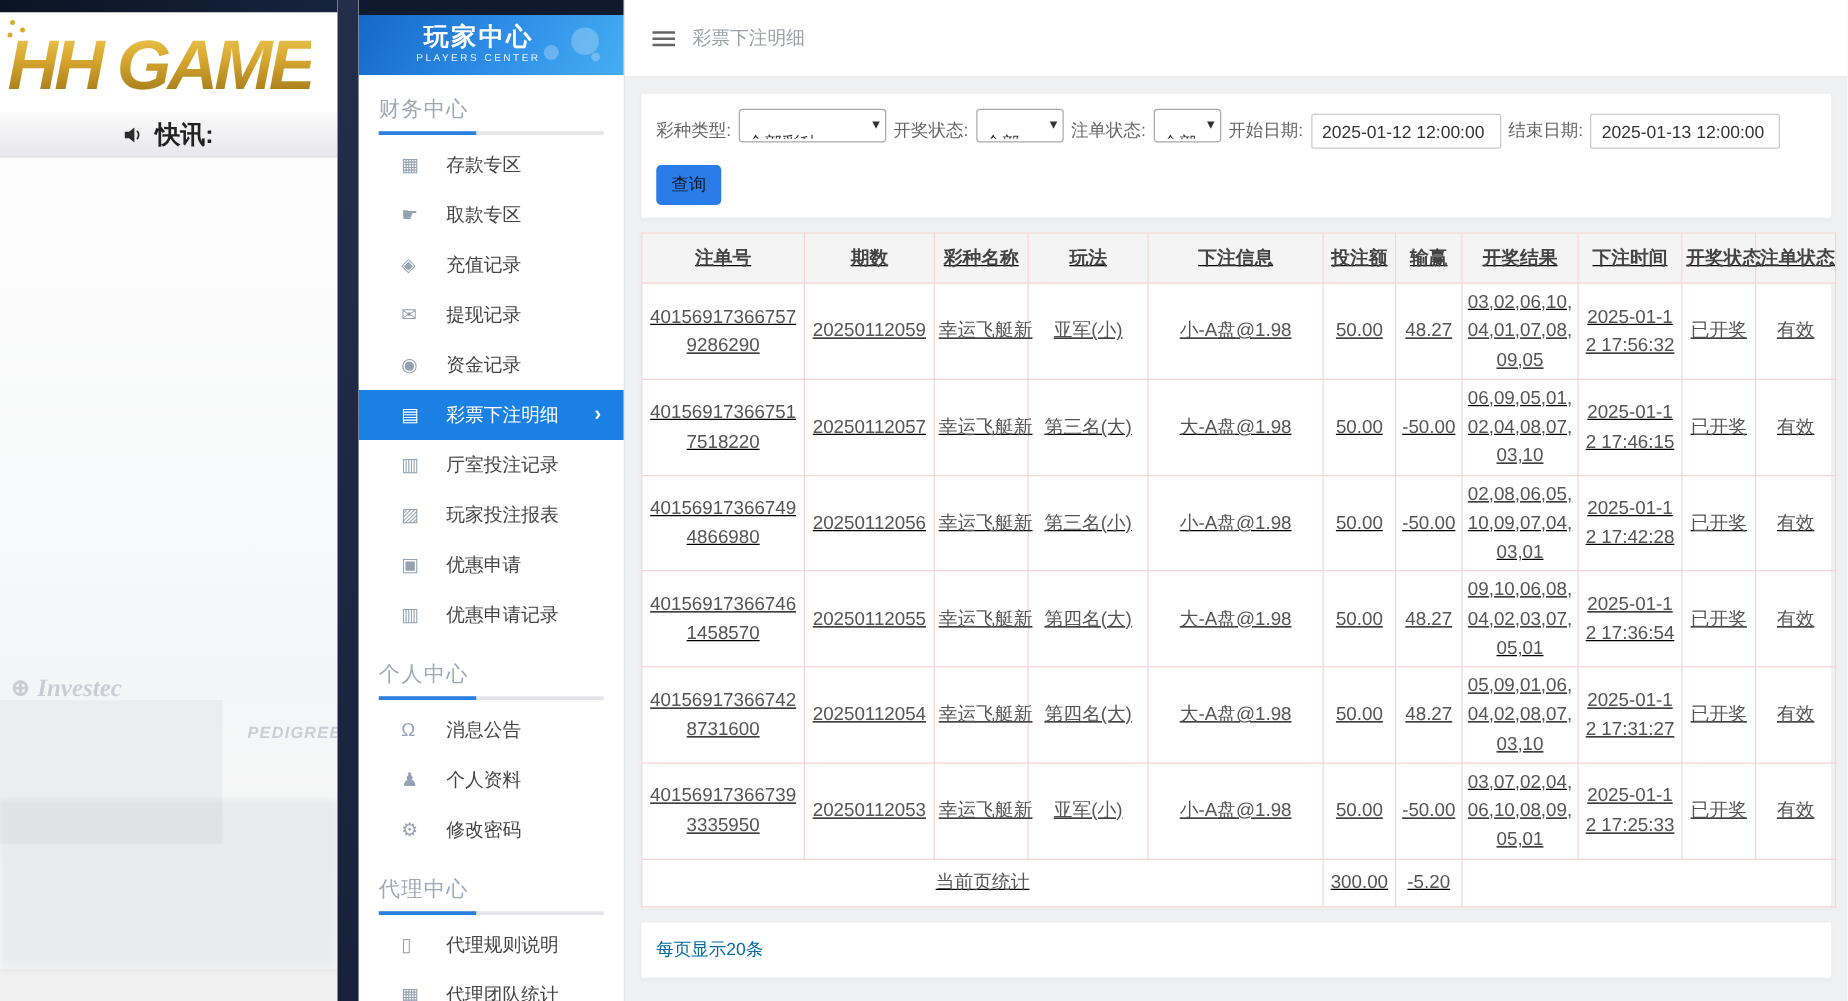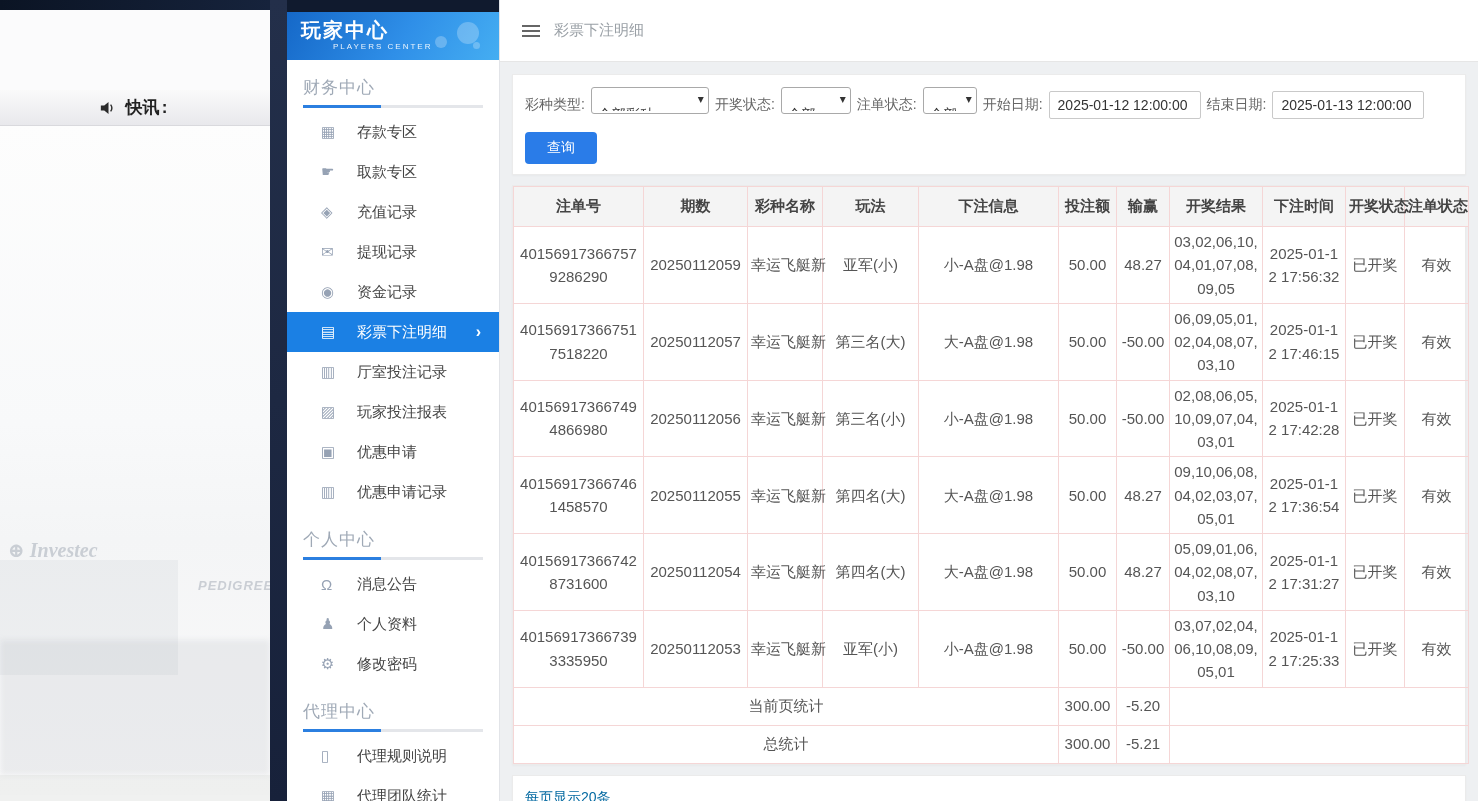--- a/index.html
+++ b/index.html
@@ -11,42 +11,42 @@
   .top-dark { position:absolute; left:0; top:0; width:270px; height:10px; background:linear-gradient(90deg,#0b1424,#16233c); }
   .logo-band { position:absolute; left:0; top:10px; width:270px; height:80px; background:#fff; overflow:hidden; }
   .logo-text { display:inline-block; padding-left:6px; line-height:84px; white-space:nowrap;
     font-size:56px; font-weight:bold; font-style:italic; letter-spacing:-3px;
     background:linear-gradient(180deg,#f3d563 8%,#d7a62e 45%,#8f6a14 92%);
     -webkit-background-clip:text; background-clip:text; color:transparent; }
   .logo-sparkle { position:absolute; width:4px; height:4px; background:#d9ab33; border-radius:50%; }
   .news-band { position:absolute; left:0; top:90px; width:270px; height:36px;
     background:linear-gradient(#fafafa,#e8e8ec); border-bottom:1px solid #d9d9dd;
     display:flex; align-items:center; justify-content:center; gap:8px;
-    font-size:17px; font-weight:bold; color:#222;font-family:Liberation Mono, monospace; }
+    font-size:20px; font-weight:bold; color:#222; }
   .bg-photo { position:absolute; left:0; top:120px; width:270px; height:675px;
     background:linear-gradient(180deg,#fdfdfd 0%,#f8f9fa 45%,#f4f5f6 62%,#fafafa 100%); }
   .wm-investec { position:absolute; left:8px; top:418px; font-family:"Liberation Serif","DejaVu Serif",serif;
     font-style:italic; font-weight:bold; font-size:20px; color:rgba(165,173,184,.55); }
   .billboard { position:absolute; left:0; top:440px; width:178px; height:115px; background:rgba(185,192,202,.16); }
   .wm-pedigree { position:absolute; left:198px; top:458px; font-size:13px; font-weight:bold; font-style:italic;
     color:rgba(165,173,184,.55); letter-spacing:1px; }
   .crowd { position:absolute; left:0; top:520px; width:270px; height:135px; background:rgba(135,143,156,.12); filter:blur(3px); }
   .field { position:absolute; left:0; top:655px; width:270px; height:146px; background:rgba(200,206,200,.22); }
 
   
   .dark-strip { position:absolute; left:270px; top:0; width:17px; height:801px;
     background:linear-gradient(180deg,#232f4a,#17213a); }
 
   
   .sidebar { position:absolute; left:287px; top:0; width:213px; height:801px; background:#fff;
     border-right:1px solid #e2e4e8; overflow:hidden; }
   .sidebar-topgap { height:12px; background:#101a2e; }
   .sidebar-header { position:relative; height:48px; background:linear-gradient(120deg,#1568c8 0%,#2f8fe8 55%,#45aef2 100%);
     color:#fff; padding:6px 0 0 14px; overflow:hidden; }
-  .sidebar-header .t1 { font-size:20px; font-weight:bold; letter-spacing:2px; line-height:24px; }
+  .sidebar-header .t1 { font-size:20px; font-weight:bold; letter-spacing:2px; line-height:24px;margin-left:38px; }
   .sidebar-header .t2 { font-size:8px; letter-spacing:2px; opacity:.9;margin-left:32px; }
   .pad-decor { position:absolute; right:14px; top:8px; width:56px; height:34px; opacity:.35; }
   .pad-decor i { position:absolute; border-radius:50%; background:rgba(255,255,255,.7); }
   .sec-heading { margin:16px 16px 6px 16px; font-size:17px; color:#9fa9b6; letter-spacing:1px; }
   .sec-underline { margin:0 16px 4px 16px; height:3px; background:#e4e6ea; position:relative; }
   .sec-underline::before { content:""; position:absolute; left:0; top:0; width:78px; height:3px; background:#2b7fe0; }
   .menu-item { display:flex; align-items:center; height:40px; padding-left:34px; cursor:pointer;
     font-size:15px; color:#444; position:relative; }
   .menu-item .mi-icon { width:36px; font-size:15px; color:#96a2b4; text-align:left; }
   .menu-item.active { background:#1b80e4; color:#fff; }
@@ -63,25 +63,25 @@
   .card { background:#fff; border:1px solid #ebebeb; margin:0 12px; box-shadow:0 1px 2px rgba(0,0,0,.03); }
   .filter-card { margin-top:12px; padding:12px 12px 10px 12px; }
   .filter-row { display:flex; align-items:center; flex-wrap:nowrap; gap:6px; font-size:14px; color:#666; }
   .filter-row label { white-space:nowrap; }
   select.flt { -webkit-appearance:none; appearance:none; border:1px solid #a9a9a9; border-radius:3px;
     background:#fff; font-size:14px; color:#333; height:27px; padding:18px 20px 2px 6px; }
   .sel-wrap { position:relative; display:inline-block; }
   .sel-wrap::after { content:"▾"; position:absolute; right:5px; top:5px; font-size:12px; color:#333; pointer-events:none; }
   input.date { border:1px solid #c9c9c9; border-radius:2px; height:28px; width:152px; padding:2px 8px;
     font-size:14px; color:#333; font-family:inherit; }
-  .btn-search { margin-top:10px; background:#2a7ce8; color:#ffffff; border:none; border-radius:4px;
-    font-size:14px; padding:7px 22px; cursor:pointer; }
+  .btn-search { margin-top:10px; background:#2a7ce8; color:#0f172a; border:none; border-radius:4px;
+    font-size:14px; padding:7px 12px; cursor:pointer; }
 
   .table-card { margin-top:10px; }
-  table.bets { width:100%; border-collapse:collapse; table-layout:fixed; }
+  table.bets { width:100%; border-collapse:collapse; table-layout:fixed;text-decoration:underline; }
   table.bets th, table.bets td { border:1px solid #f5d6d6; text-align:center; vertical-align:middle;
     font-size:15px; padding:3px 3px; word-break:break-all; }
   table.bets th { height:40px; background:#f4f4f4; color:#444; font-weight:bold; word-break:keep-all; }
   table.bets td { height:76px; color:#555; line-height:1.55; }
   table.bets tr.sumrow td { height:38px; }
   td.nowrapcell { word-break:keep-all; white-space:nowrap;margin-left:45px; }
 
   .footer-card { margin-top:10px; height:46px; display:flex; align-items:center; justify-content:space-between; padding:0 12px; }
   .page-size { font-size:14px; color:#0369a1; }
   .pager { display:flex; align-items:center; gap:7px; font-size:14px; color:#555; }
@@ -96,20 +96,26 @@
 
 <div class="left-region">
   <div class="bg-photo">
     <span class="wm-investec">⊕ Investec</span>
     <div class="billboard"></div>
     <span class="wm-pedigree">PEDIGREE</span>
     <div class="crowd"></div>
     <div class="field"></div>
   </div>
   <div class="top-dark"></div>
+  <div class="logo-band">
+    <span class="logo-sparkle" style="left:8px;top:6px"></span>
+    <span class="logo-sparkle" style="left:16px;top:12px"></span>
+    <span class="logo-sparkle" style="left:6px;top:16px"></span>
+    <span class="logo-text">HH GAME</span>
+  </div>
   <div class="news-band">
     <svg class="spk" viewBox="0 0 20 16">
       <polygon points="1,5 5,5 10,1 10,15 5,11 1,11" fill="#2b2b2b"></polygon>
       <path d="M12.5 4 q3 4 0 8" stroke="#2b2b2b" stroke-width="1.6" fill="none"></path>
     </svg>
     <span>快讯:</span>
   </div>
 </div>
 
 <div class="dark-strip"></div>
@@ -336,26 +342,20 @@
             <td class="nowrapcell">有效</td>
           </tr>
         </tbody>
       <tbody id="table-summary">
           <tr class="sumrow">
             <td colspan="5">当前页统计</td>
             <td>300.00</td>
             <td>-5.20</td>
             <td colspan="4"></td>
           </tr>
-          <tr class="sumrow">
-            <td colspan="5">总统计</td>
-            <td>300.00</td>
-            <td>-5.21</td>
-            <td colspan="4"></td>
-          </tr>
         </tbody>
     </table>
   </div>
 
   <div class="card footer-card">
     <span class="page-size">每页显示20条</span>
   </div>
 
 </div>
 

